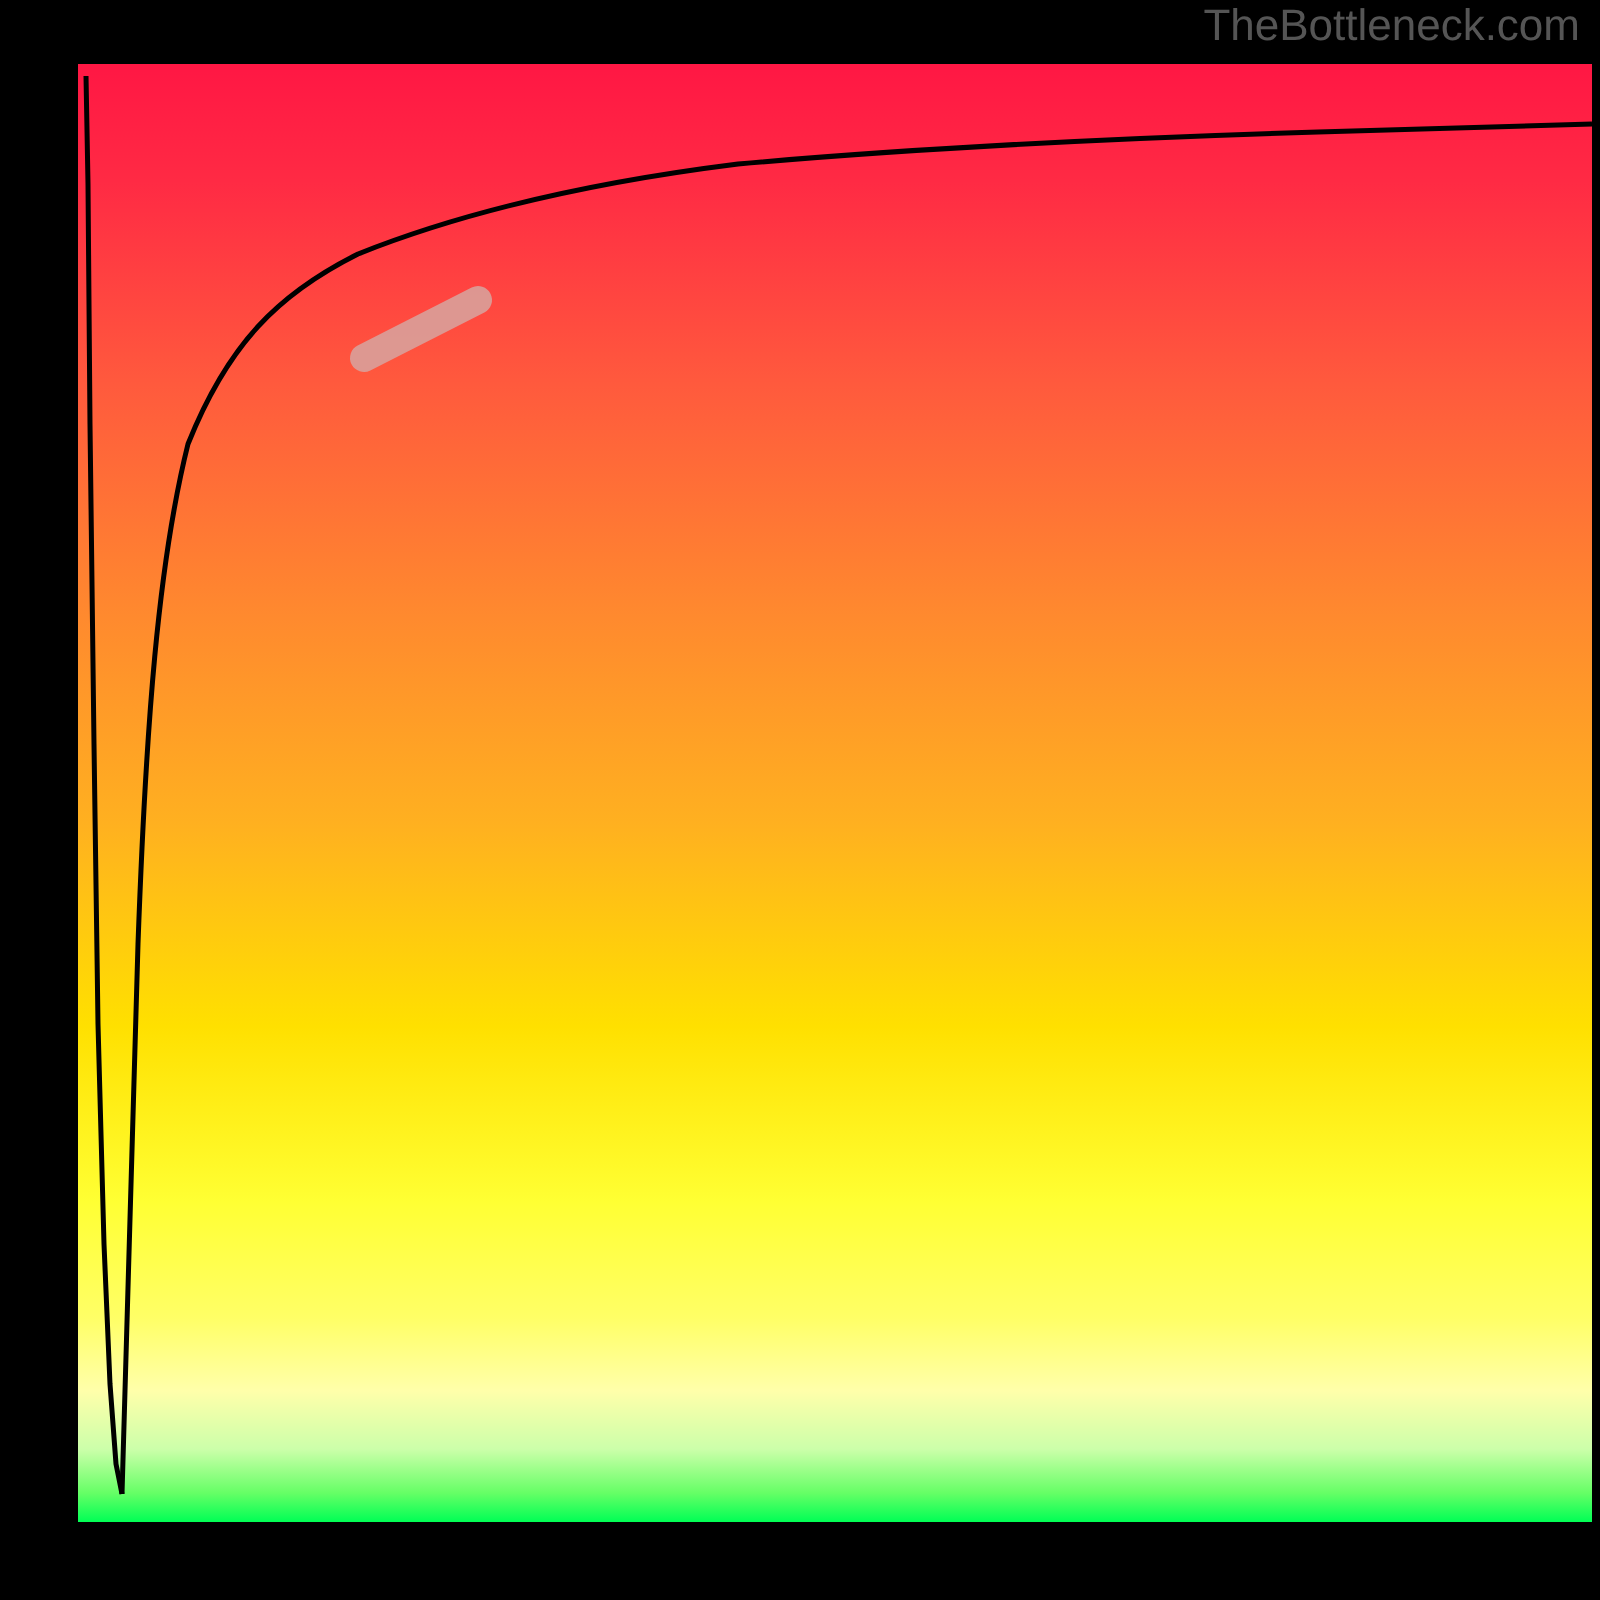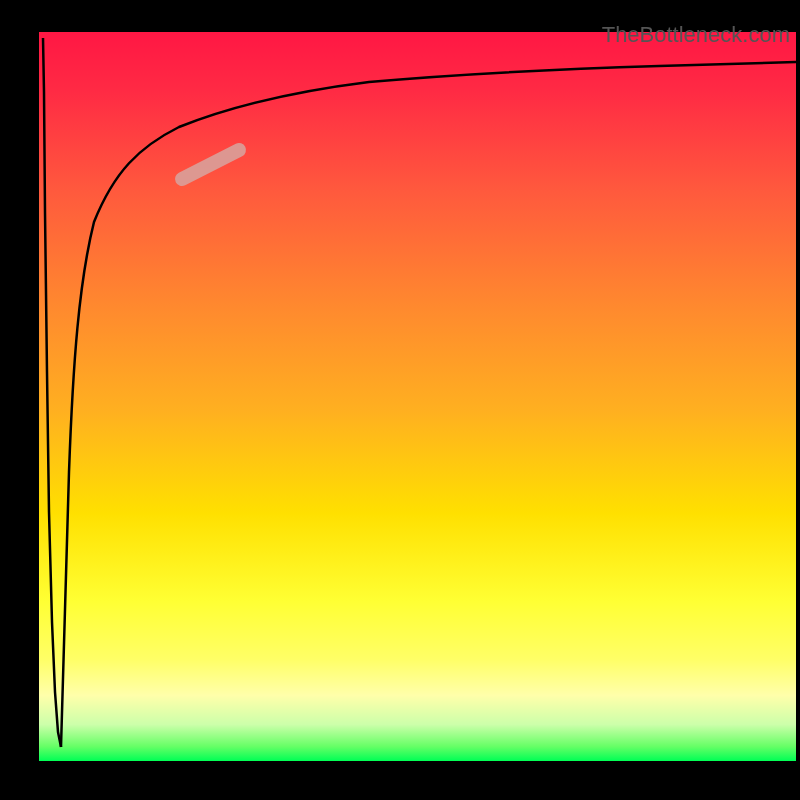--- a/index.html
+++ b/index.html
@@ -6,21 +6,21 @@
   body {
     width: 800px;
     height: 800px;
     background: #000;
     position: relative;
     font-family: Arial, sans-serif;
     overflow: hidden;
   }
   .watermark {
     position: absolute;
-    top: 22px;
+    top: 0;
     right: 10px;
     color: #555;
     font-size: 22px;
     font-weight: normal;
     z-index: 10;
   }
   .plot-area {
     position: absolute;
     left: 39px;
     top: 32px;

